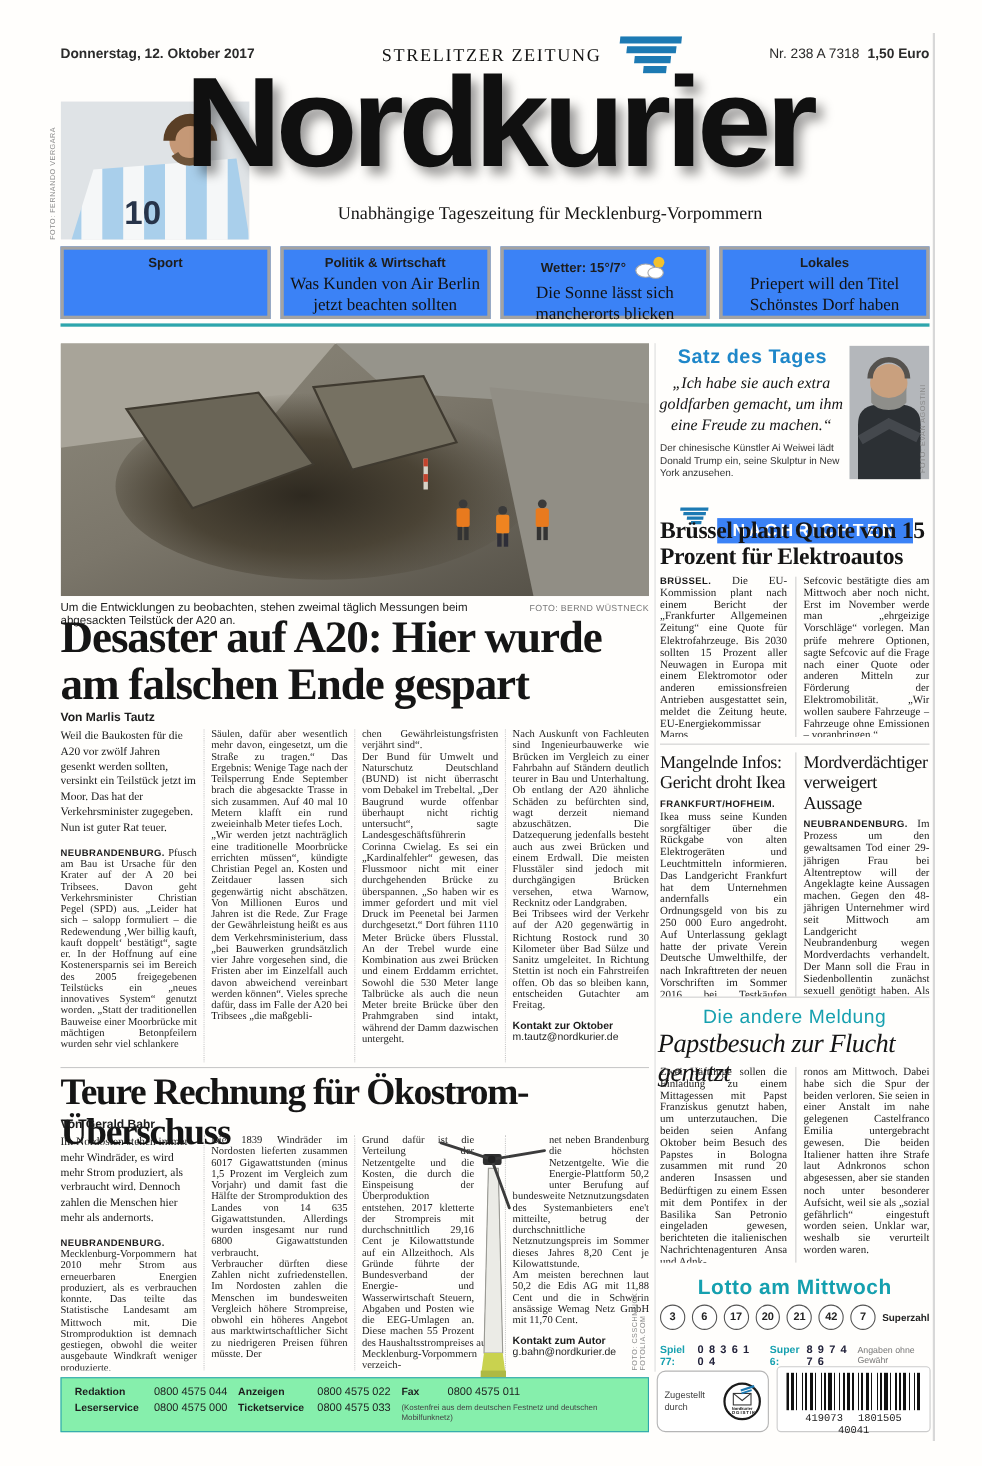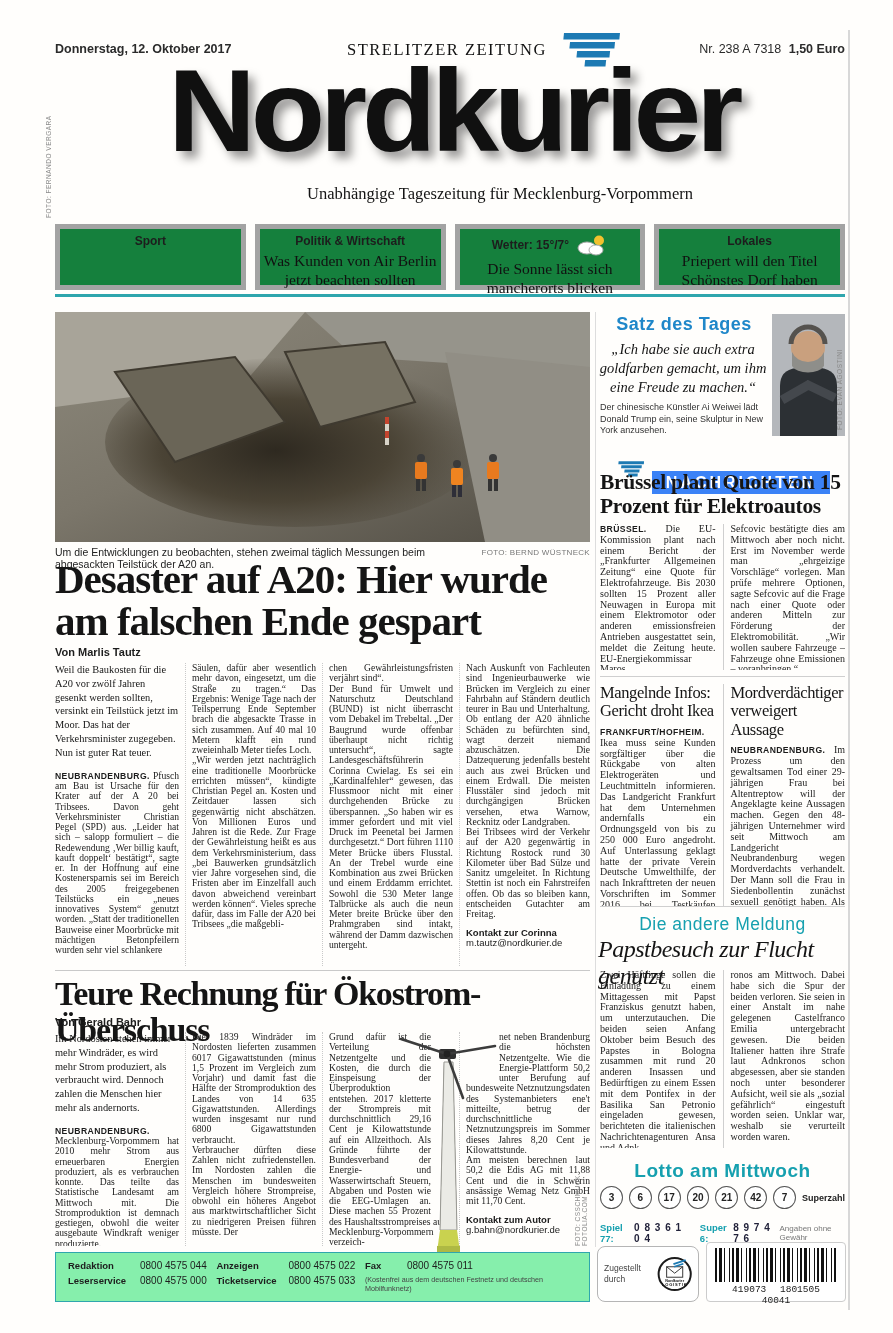--- a/index.html
+++ b/index.html
@@ -18,21 +18,21 @@
   
   .masthead-title { position:absolute; left:168px; top:48px; font-size:116px; font-weight:800; letter-spacing:-5px; color:#101010; line-height:1.1;
       transform:scaleX(1.05); transform-origin:left top; text-shadow:6px 7px 9px rgba(0,0,0,.40); z-index:5; }
   .masthead-sub { position:absolute; left:250px; top:184px; width:500px; text-align:center; font-size:16.5px; color:#141414; z-index:6; }
   .messi { position:absolute; left:55px; top:92px; width:172px; height:126px; z-index:4; overflow:hidden; }
   .vcredit { position:absolute; writing-mode:vertical-rl; transform:rotate(180deg); font-size:6.5px; color:#8a8a8a; letter-spacing:.5px; }
   .credit-messi { left:45px; top:100px; height:118px; }
 
   
   .teasers { position:absolute; left:55px; top:224px; width:790px; height:66px; display:flex; gap:9px; }
-  .teaser { flex:1; background:#15803d; border:5px solid #a3a3a3; text-align:center; padding-top:5px; }
+  .teaser { flex:1; background:#3b82f6; border:3px solid #a3a3a3; text-align:center; padding-top:5px; }
   .teaser .kicker { font-size:12px; font-weight:bold; color:#1d1d1d; display:flex; justify-content:center; align-items:center; gap:5px; }
   .teaser .t-head { font-family:"Liberation Serif", serif; font-size:15.5px; line-height:1.25; margin-top:3px; color:#111; }
   .teal-rule { position:absolute; left:55px; top:294px; width:790px; height:3px; background:#2fa6ad; }
 
   
   .main-photo { position:absolute; left:55px; top:312px; width:535px; height:230px; overflow:hidden; }
   .caption-row { position:absolute; left:55px; top:546px; width:535px; font-size:10.5px; color:#222; }
   .caption-row .photo-credit { float:right; font-size:8px; color:#777; letter-spacing:.3px; margin-top:2px; }
   .headline1 { position:absolute; left:55px; top:558px; width:540px; font-size:41px; line-height:1.03; letter-spacing:-1px; color:#151515; }
   .byline { position:absolute; font-size:11px; font-weight:bold; color:#1d1d1d; }
@@ -130,20 +130,36 @@
       <rect x="15" y="9" width="45" height="6.5"></rect>
       <rect x="23" y="18" width="33" height="6.5"></rect>
       <rect x="32" y="27" width="21" height="6.5"></rect>
     </g>
   </svg>
   <div class="issue">
     <span>Nr. 238 A 7318</span>
     <b>1,50 Euro</b>
   </div>
 
+  <div class="messi">
+    <svg width="172" height="126" viewBox="0 0 172 126">
+      <defs>
+        <pattern id="argstripes" width="38" height="10" patternUnits="userSpaceOnUse">
+          <rect width="19" height="10" fill="#a9cfeb"></rect>
+            <rect x="19" width="19" height="10" fill="#f5f7f8"></rect>
+        </pattern>
+      </defs>
+      <rect width="172" height="126" fill="#dfe3e6"></rect>
+      <polygon points="30,62 160,52 172,126 10,126" fill="url(#argstripes)"></polygon>
+      <circle cx="118" cy="36" r="19" fill="#c59876"></circle>
+      <path d="M99,36 a19,19 0 0 1 38,0" stroke="#5a3f26" stroke-width="11" fill="none"></path>
+      <path d="M104,48 a15,13 0 0 0 28,-3" stroke="#6e543a" stroke-width="7" fill="none"></path>
+      <text x="58" y="112" font-family="Liberation Sans, sans-serif" font-size="30" font-weight="bold" fill="#27344a">10</text>
+    </svg>
+  </div>
   <div class="vcredit credit-messi">FOTO: FERNANDO VERGARA</div>
   <div class="masthead-title">Nordkurier</div>
   <div class="masthead-sub serif">Unabhängige Tageszeitung für Mecklenburg-Vorpommern</div>
 
   <div class="teasers">
     <div class="teaser">
       <div class="kicker">Sport</div>
     </div>
     <div class="teaser">
       <div class="kicker">Politik &amp; Wirtschaft</div>
@@ -221,21 +237,21 @@
          <span class="ws">Pfusch am Bau ist Ursache für den Krater auf der A 20 bei Tribsees. Davon geht Verkehrsminister Christian Pegel (SPD) aus. „Leider hat sich – salopp formuliert – die Redewendung ‚Wer billig kauft, kauft doppelt‘ bestätigt“, sagte er. In der Hoffnung auf eine Kostenersparnis sei im Bereich des 2005 freigegebenen Teilstücks ein „neues innovatives System“ genutzt worden. „Statt der traditionellen Bauweise einer Moorbrücke mit mächtigen Betonpfeilern wurden sehr viel schlankere</span></p>
     </div>
     <div class="col ws">Säulen, dafür aber wesentlich mehr davon, eingesetzt, um die Straße zu tragen.“ Das Ergebnis: Wenige Tage nach der Teilsperrung Ende September brach die abgesackte Trasse in sich zusammen. Auf 40 mal 10 Metern klafft ein rund zweieinhalb Meter tiefes Loch.
 „Wir werden jetzt nachträglich eine traditionelle Moorbrücke errichten müssen“, kündigte Christian Pegel an. Kosten und Zeitdauer lassen sich gegenwärtig nicht abschätzen. Von Millionen Euros und Jahren ist die Rede. Zur Frage der Gewährleistung heißt es aus dem Verkehrsministerium, dass „bei Bauwerken grundsätzlich vier Jahre vorgesehen sind, die Fristen aber im Einzelfall auch davon abweichend vereinbart werden können“. Vieles spreche dafür, dass im Falle der A20 bei Tribsees „die maßgebli-</div>
     <div class="col ws">chen Gewährleistungsfristen verjährt sind“.
 Der Bund für Umwelt und Naturschutz Deutschland (BUND) ist nicht überrascht vom Debakel im Trebeltal. „Der Baugrund wurde offenbar überhaupt nicht richtig untersucht“, sagte Landesgeschäftsführerin Corinna Cwielag. Es sei ein „Kardinalfehler“ gewesen, das Flussmoor nicht mit einer durchgehenden Brücke zu überspannen. „So haben wir es immer gefordert und mit viel Druck im Peenetal bei Jarmen durchgesetzt.“ Dort führen 1110 Meter Brücke übers Flusstal. An der Trebel wurde eine Kombination aus zwei Brücken und einem Erddamm errichtet. Sowohl die 530 Meter lange Talbrücke als auch die neun Meter breite Brücke über den Prahmgraben sind intakt, während der Damm dazwischen untergeht.</div>
     <div class="col">
       <span class="ws">Nach Auskunft von Fachleuten sind Ingenieurbauwerke wie Brücken im Vergleich zu einer Fahrbahn auf Ständern deutlich teurer in Bau und Unterhaltung. Ob entlang der A20 ähnliche Schäden zu befürchten sind, wagt derzeit niemand abzuschätzen. Die Datzequerung jedenfalls besteht auch aus zwei Brücken und einem Erdwall. Die meisten Flusstäler sind jedoch mit durchgängigen Brücken versehen, etwa Warnow, Recknitz oder Landgraben.
 Bei Tribsees wird der Verkehr auf der A20 gegenwärtig in Richtung Rostock rund 30 Kilometer über Bad Sülze und Sanitz umgeleitet. In Richtung Stettin ist noch ein Fahrstreifen offen. Ob das so bleiben kann, entscheiden Gutachter am Freitag.</span>
       <div class="contact">
-        <div class="c-label">Kontakt zur Corinna</div>
+        <div class="c-label">Kontakt zur Oktober</div>
         <div class="c-mail">m.tautz@nordkurier.de</div>
       </div>
     </div>
   </div>
 
   <div class="rule-mid"></div>
   <h2 class="headline2 serif">Teure Rechnung für Ökostrom-Überschuss</h2>
   <div class="byline byline2">Von Gerald Bahr</div>
   <div class="cols4 cols2">
     <div class="col">

